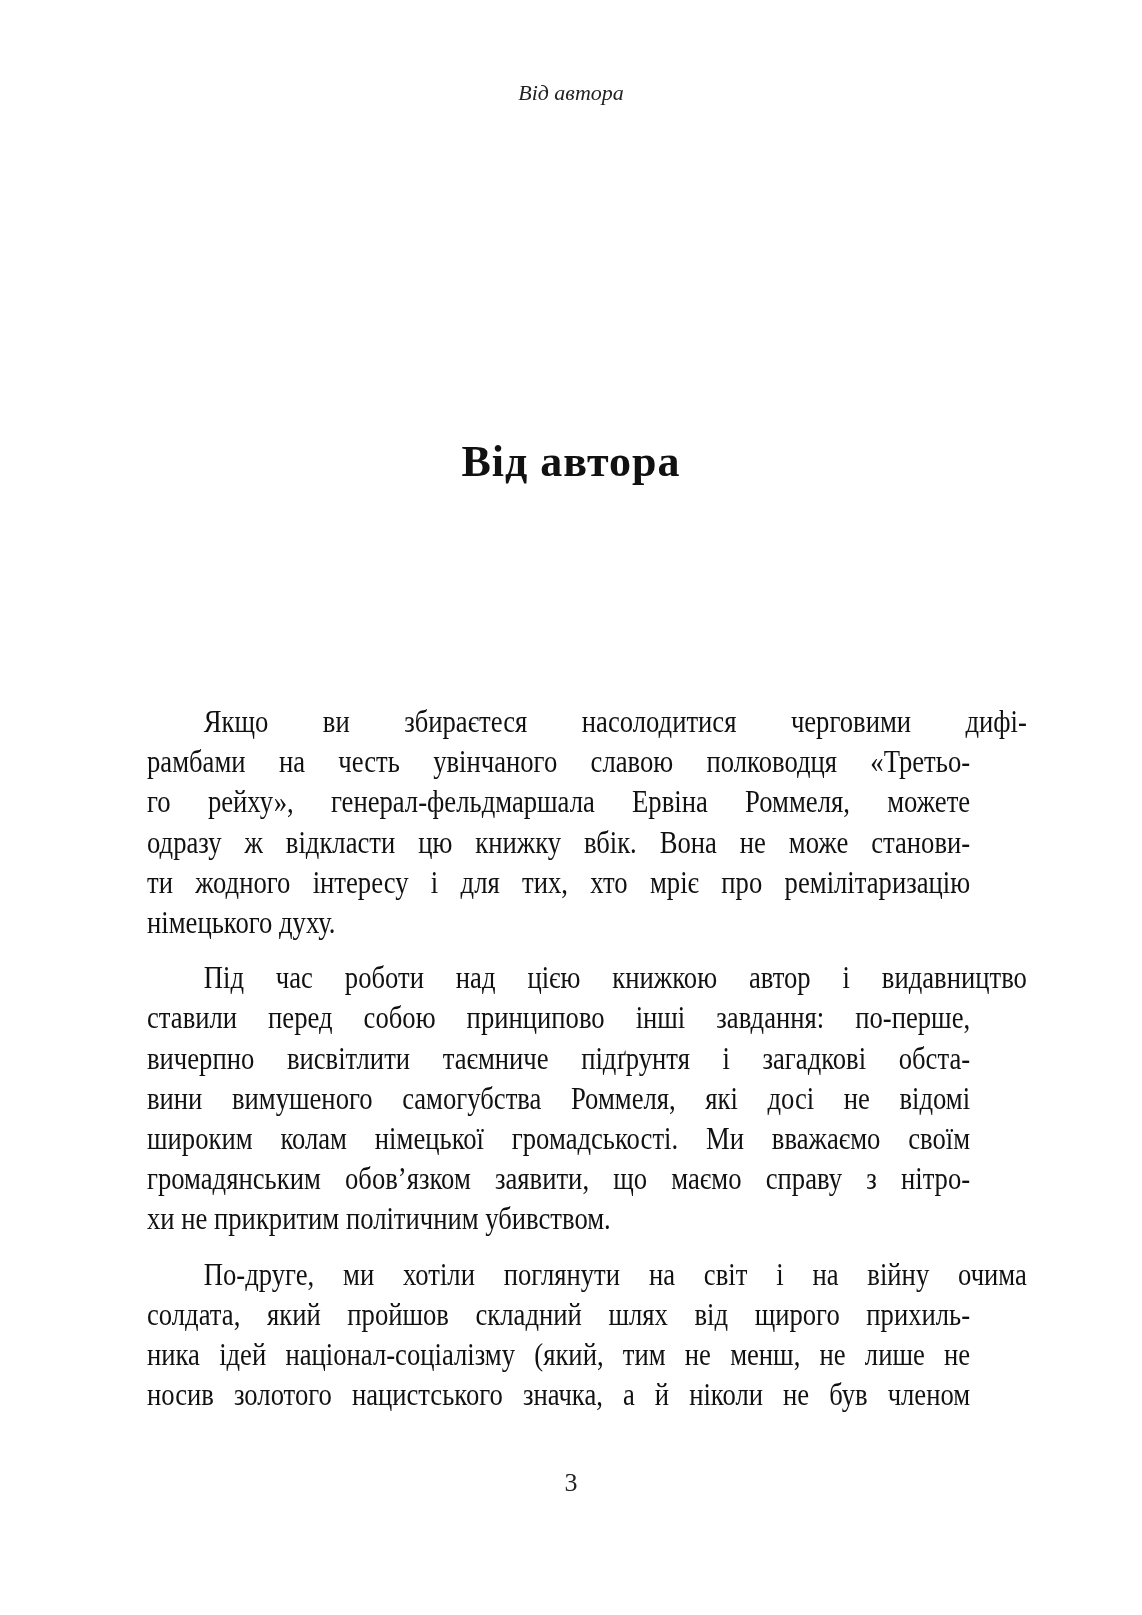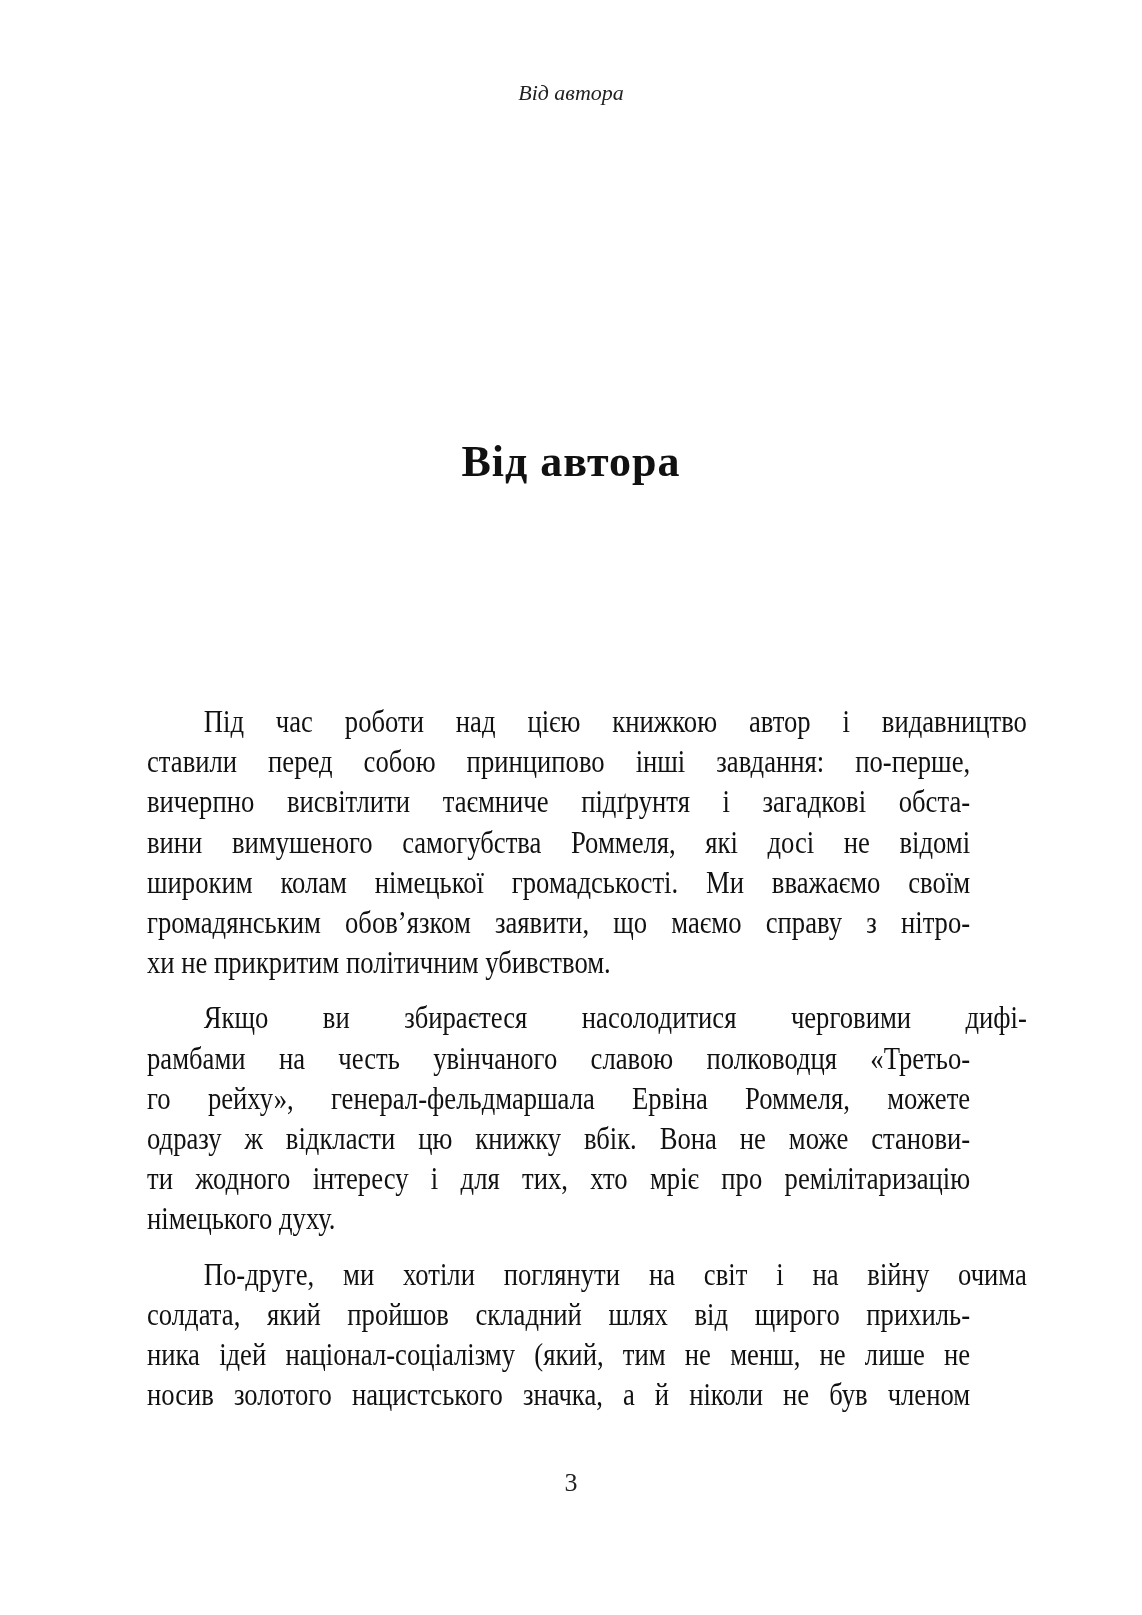--- a/index.html
+++ b/index.html
@@ -21,35 +21,35 @@
 </style>
 </head>
 <body>
 
 <div class="running-head">Від автора</div>
 
 <div class="chapter-title">Від автора</div>
 
 <div class="body">
   <p class="para">
+    <span class="line indent">Якщо ви збираєтеся насолодитися черговими дифі-</span>
+    <span class="line">рамбами на честь увінчаного славою полководця «Третьо-</span>
+    <span class="line">го рейху», генерал-фельдмаршала Ервіна Роммеля, можете</span>
+    <span class="line">одразу ж відкласти цю книжку вбік. Вона не може станови-</span>
+    <span class="line">ти жодного інтересу і для тих, хто мріє про ремілітаризацію</span>
+    <span class="line last">німецького духу.</span>
+  </p>
+  <p class="para">
     <span class="line indent">Під час роботи над цією книжкою автор і видавництво</span>
     <span class="line">ставили перед собою принципово інші завдання: по-перше,</span>
     <span class="line">вичерпно висвітлити таємниче підґрунтя і загадкові обста-</span>
     <span class="line">вини вимушеного самогубства Роммеля, які досі не відомі</span>
     <span class="line">широким колам німецької громадськості. Ми вважаємо своїм</span>
     <span class="line">громадянським обов’язком заявити, що маємо справу з нітро-</span>
     <span class="line last">хи не прикритим політичним убивством.</span>
-  </p>
-  <p class="para">
-    <span class="line indent">Якщо ви збираєтеся насолодитися черговими дифі-</span>
-    <span class="line">рамбами на честь увінчаного славою полководця «Третьо-</span>
-    <span class="line">го рейху», генерал-фельдмаршала Ервіна Роммеля, можете</span>
-    <span class="line">одразу ж відкласти цю книжку вбік. Вона не може станови-</span>
-    <span class="line">ти жодного інтересу і для тих, хто мріє про ремілітаризацію</span>
-    <span class="line last">німецького духу.</span>
   </p>
   <p class="para">
     <span class="line indent">По-друге, ми хотіли поглянути на світ і на війну очима</span>
     <span class="line">солдата, який пройшов складний шлях від щирого прихиль-</span>
     <span class="line">ника ідей націонал-соціалізму (який, тим не менш, не лише не</span>
     <span class="line">носив золотого нацистського значка, а й ніколи не був членом</span>
   </p>
 </div>
 
 <div class="page-number">3</div>

